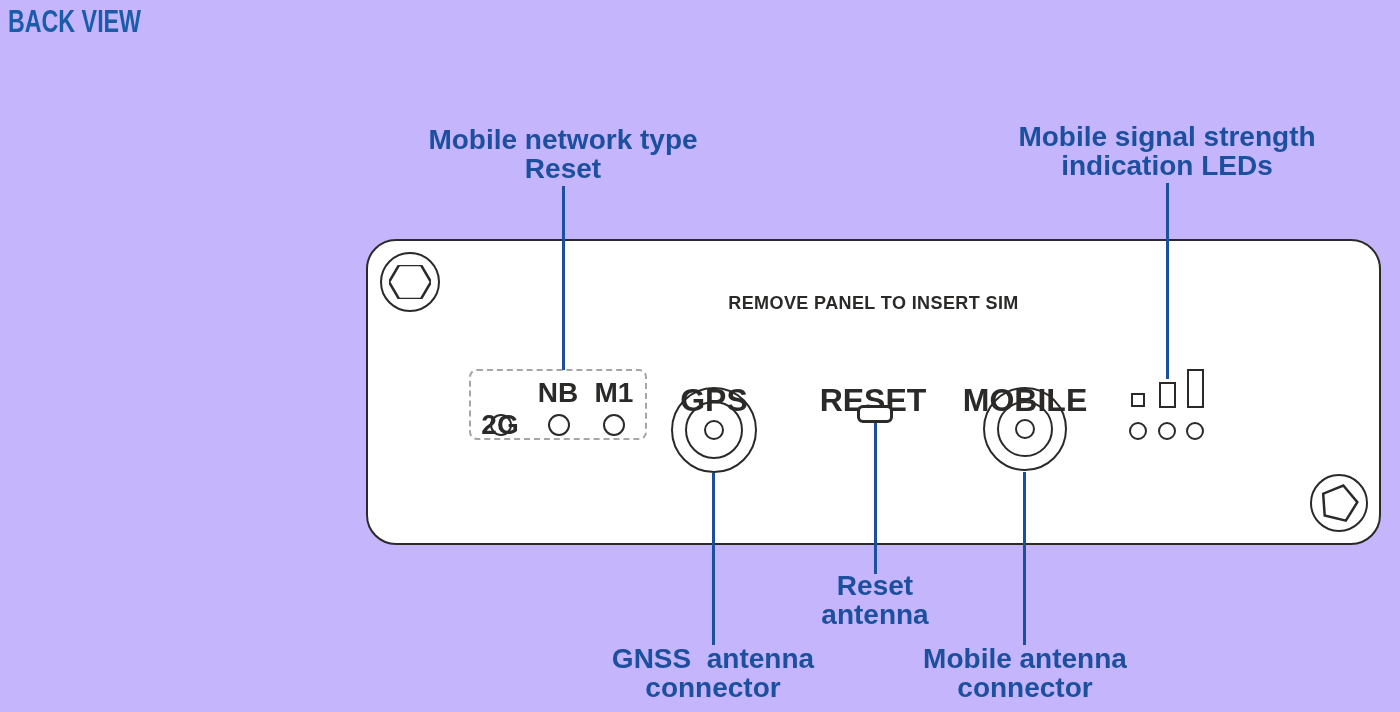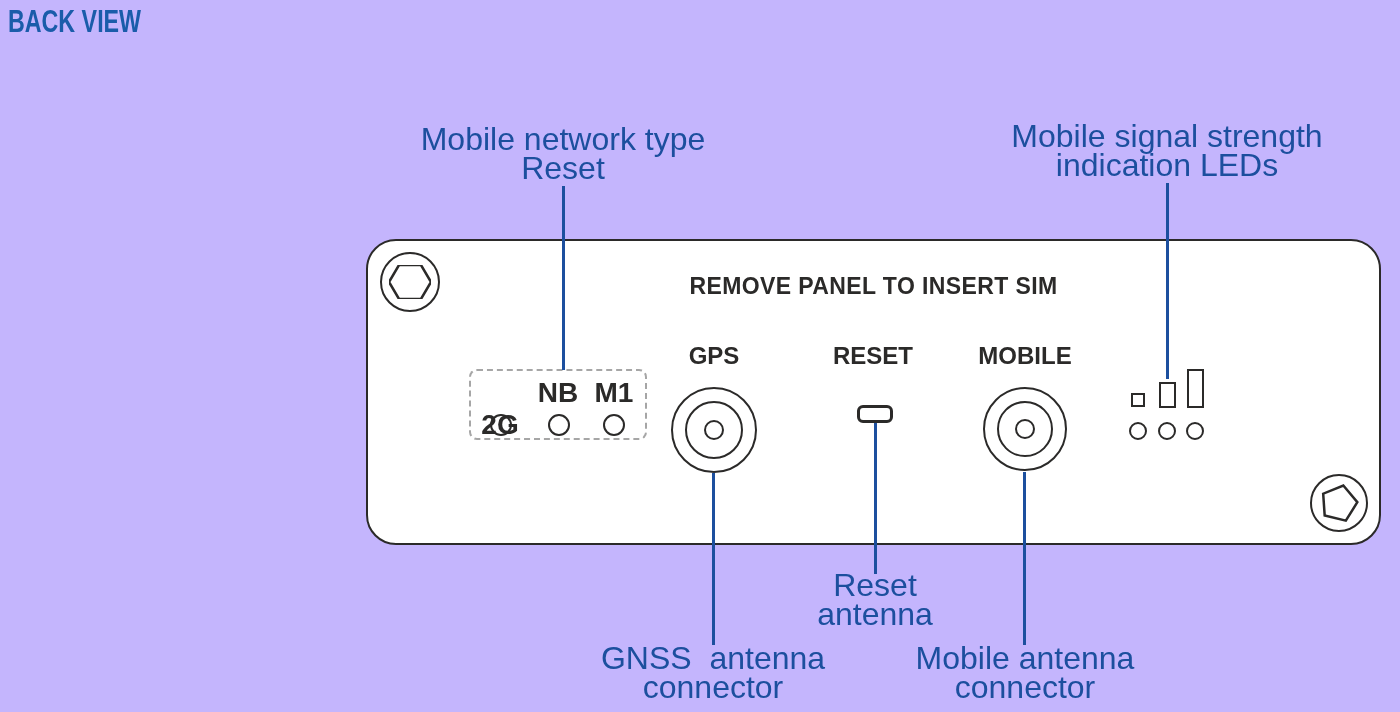--- a/index.html
+++ b/index.html
@@ -6,32 +6,32 @@
   #canvas{
     position:relative;width:1400px;height:712px;background:#c4b5fd;
     font-family:"Liberation Sans",sans-serif;overflow:hidden;
   }
   .abs{position:absolute;}
   .heading{
     color:#1a5caa;font-size:31px;font-weight:bold;white-space:nowrap;
     transform:scaleX(.75);transform-origin:left top;
   }
   .callout{
-    color:#1c4f9e;font-weight:normal;text-align:center;
-    font-size:32px;line-height:29px;z-index:6;
+    color:#1c4f9e;font-weight:bold;text-align:center;
+    font-size:28px;line-height:29px;z-index:6;
   }
   .callout .cl{display:block;white-space:pre;}
   .blue-line{width:3px;background:#1c4f9e;z-index:5;}
   .panel{
     left:366px;top:239px;width:1011px;height:302px;
     border:2px solid #2b2a29;border-radius:30px;background:#fff;z-index:1;
   }
   .devtext{color:#2b2a29;font-weight:bold;text-align:center;z-index:3;}
-  .simnote{font-size:23px;letter-spacing:.4px;}
-  .biglabel{font-size:24px;}
+  .simnote{font-size:18px;letter-spacing:.4px;margin-top:20px;}
+  .biglabel{font-size:32px;margin-top:40px;}
   .ledlabel{font-size:28px;}
   .circle{
     border:2.5px solid #2b2a29;border-radius:50%;
     box-sizing:border-box;background:transparent;z-index:3;
   }
   .screw-outer{border-width:2px;}
   .bar{border:2.5px solid #2b2a29;box-sizing:border-box;background:#fff;z-index:3;}
   .dashedbox{
     border:2px dashed #a6a6a6;border-radius:8px;box-sizing:border-box;z-index:2;
   }

